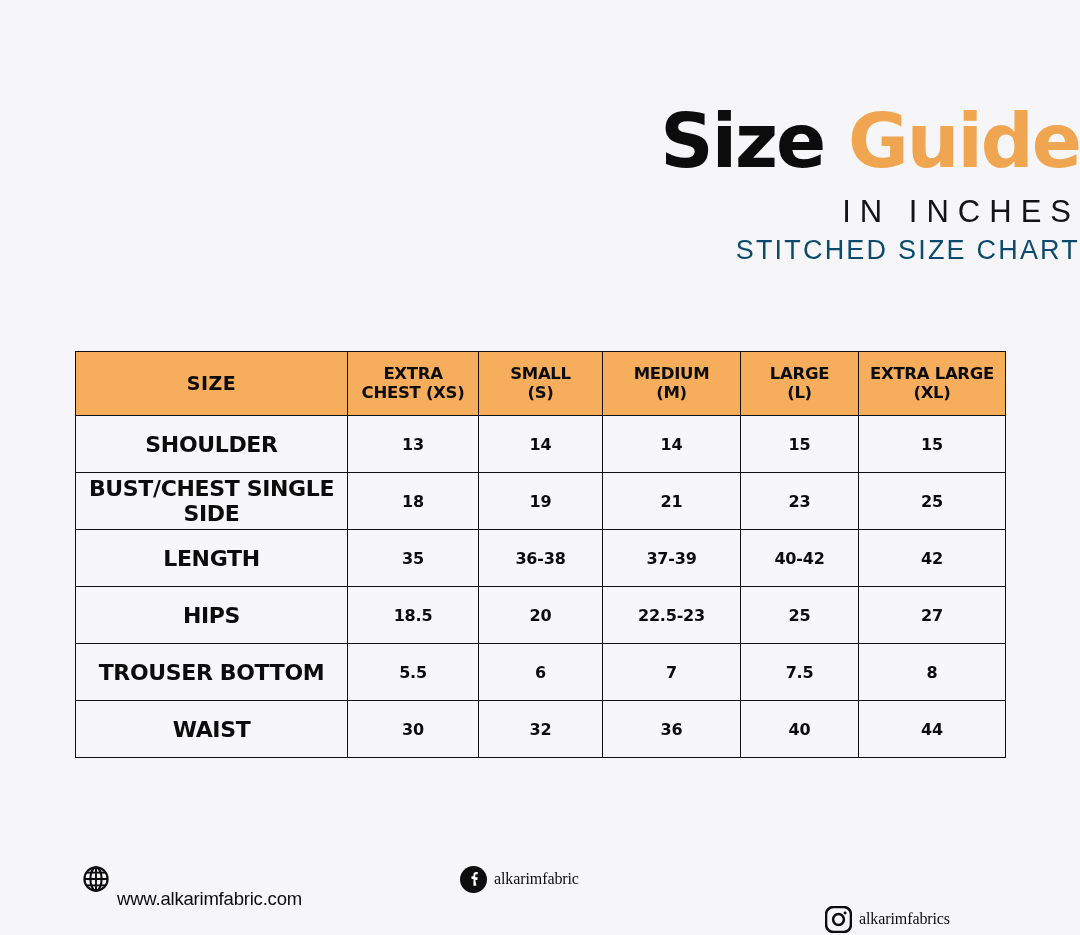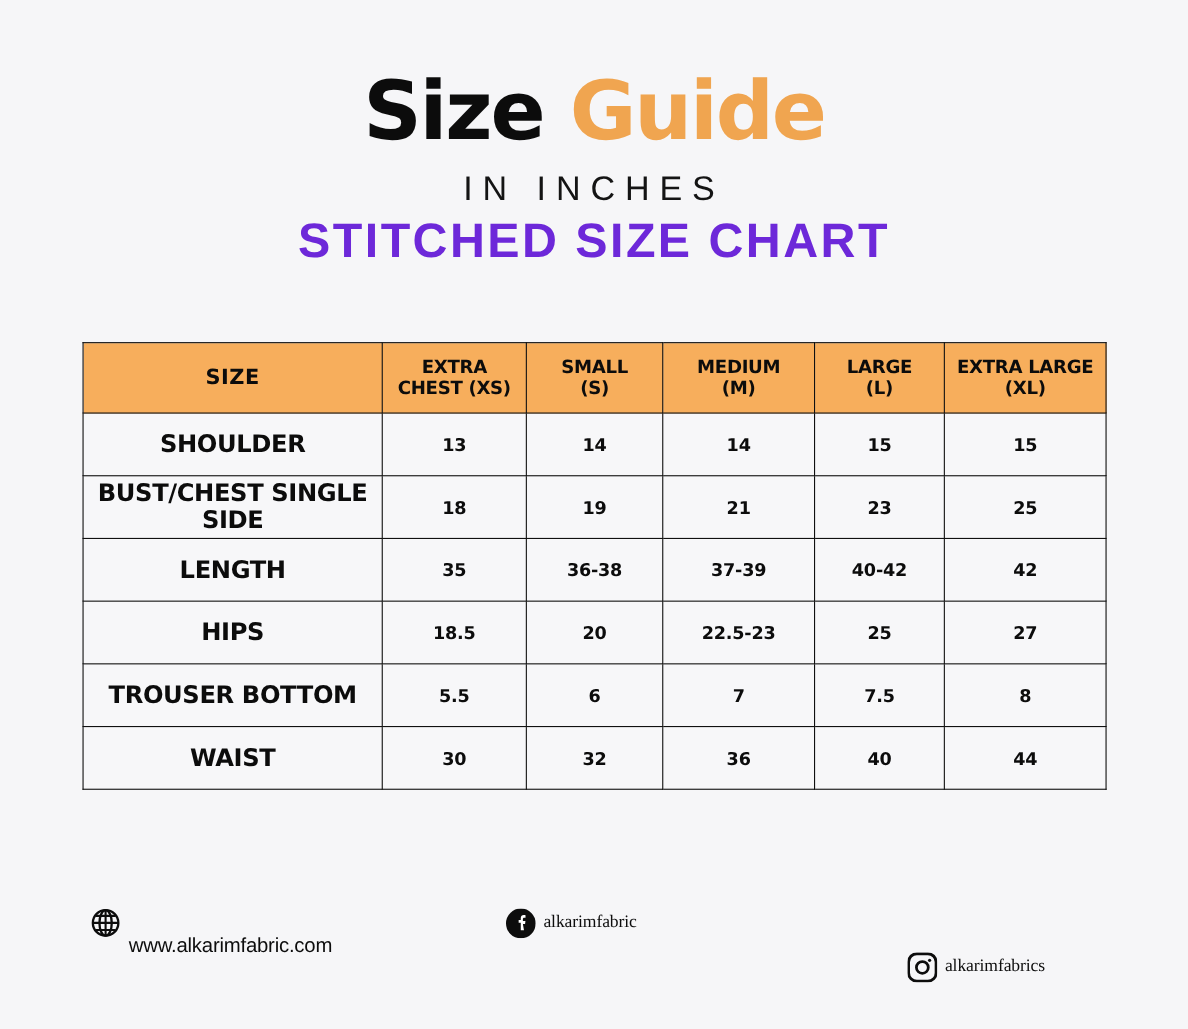--- a/index.html
+++ b/index.html
@@ -14,21 +14,22 @@
     position: relative;
     width: 1080px;
     height: 935px;
     background: #f6f6f8;
   }
 
   
   .title-block {
     width: 100%;
     padding-top: 65px;
-    text-align: center;
+    text-align: right;
+    margin-top: 40px;
   }
   .main-title {
     font-family: "DejaVu Sans", sans-serif;
     font-size: 74px;
     font-weight: 900;
     letter-spacing: -2px;
     line-height: 0.98;
     color: #0c0c0c;
     white-space: nowrap;
   }
@@ -37,24 +38,24 @@
     margin-top: 16px;
     font-family: "Liberation Sans", sans-serif;
     font-size: 31px;
     font-weight: 300;
     letter-spacing: 9px;
     color: #141414;
   }
   .subtitle-2 {
     margin-top: 5px;
     font-family: "Liberation Sans", sans-serif;
-    font-size: 44px;
-    font-weight: 700;
+    font-size: 27px;
+    font-weight: 400;
     letter-spacing: 2.2px;
-    color: #6d28d9;
+    color: #0c4a6e;
   }
 
   
   .table-wrap {
     position: absolute;
     left: 75px;
     top: 311px;
     width: 930px;
   }
   table.size-table {

